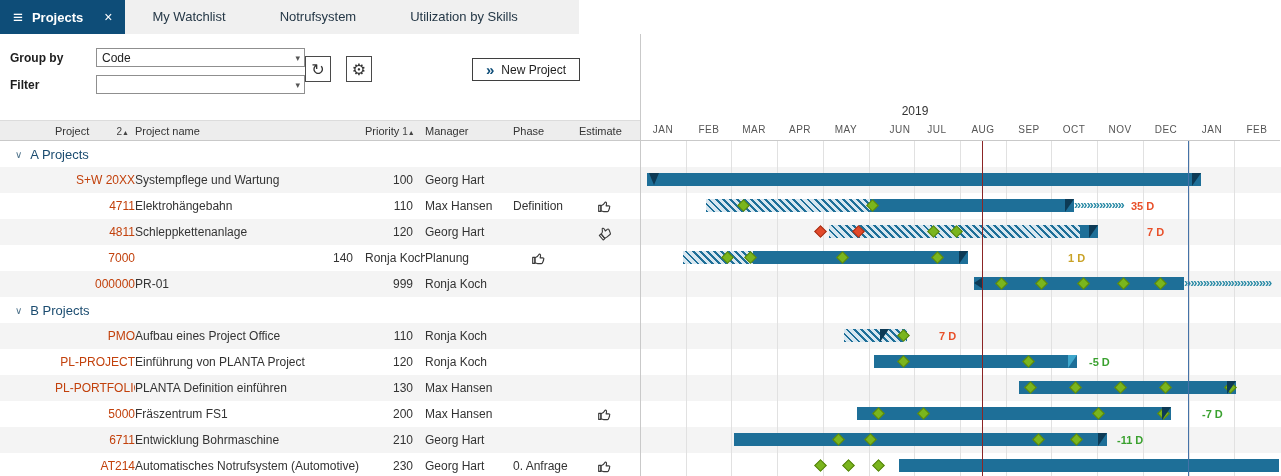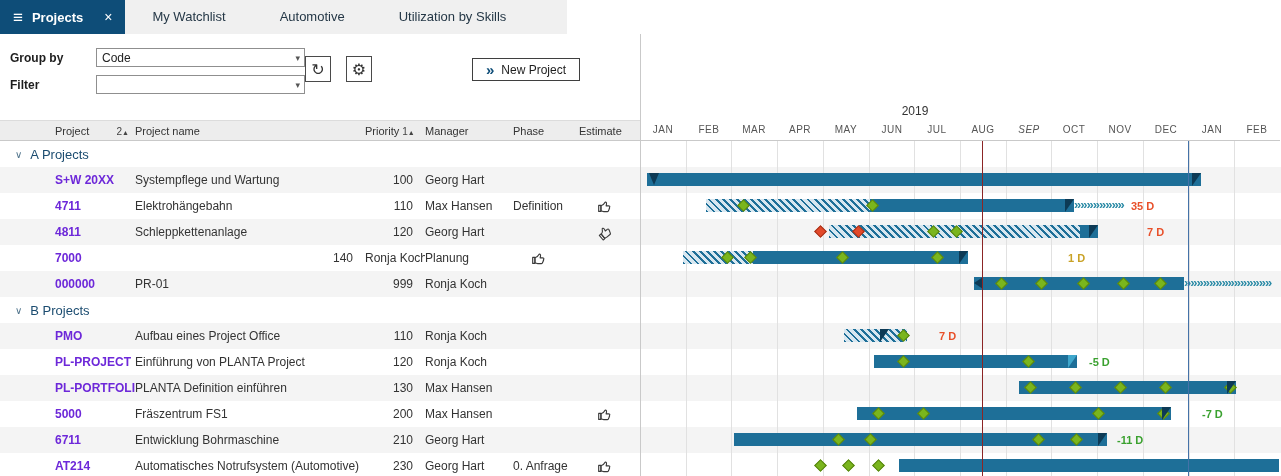--- a/index.html
+++ b/index.html
@@ -43,21 +43,21 @@
   .month{position:absolute;top:0;height:20px;line-height:20px;text-align:center;font-size:10px;color:#555;letter-spacing:.5px;}
 
   
   #rows{position:relative;background:#fff;}
   .row{height:26px;}
   .data-row{display:grid;grid-template-columns:55px 80px 230px 60px 88px 66px 61px 640px;align-items:center;font-size:12px;color:#333;}
   .data-row.odd{background:#f4f4f4;}
   .group-row{display:flex;align-items:center;gap:8px;padding-left:15px;font-size:13px;color:#1b4c70;background:#fff;}
   .gchev{color:#50748c;font-size:10px;}
   .cell{white-space:nowrap;overflow:hidden;}
-  .cell.code{font-weight:bold;color:#6d28d9;}
+  .cell.code{font-weight:normal;color:#c2410c;text-align:right;}
   .cell.prio{text-align:right;padding-right:12px;}
   .cell.est{display:flex;padding-left:18px;overflow:visible;align-items:center;}
   .est-hand{transform:rotate(-40deg);}
 
   .gantt-cell{position:relative;z-index:2;height:26px;}
   .seg{position:absolute;top:6px;height:13px;}
   .seg.solid{background:#1e6f98;}
   .seg.hatched{background:repeating-linear-gradient(45deg,#1e6f98 0,#1e6f98 2px,#d8e7f0 2px,#d8e7f0 5px);}
   .seg.arrows{color:#2a8aa5;font-weight:bold;font-size:13px;line-height:12px;letter-spacing:-1px;overflow:hidden;white-space:nowrap;background:none;}
   .ms{position:absolute;top:8px;width:9px;height:9px;transform:rotate(45deg);z-index:3;}
@@ -86,21 +86,21 @@
 <div class="app">
 
   <div class="tabbar">
     <div class="tabs-strip">
       <div class="tab-active">
         <span class="hamburger">≡</span>
         <span class="label">Projects</span>
         <span class="tab-close">×</span>
       </div>
       <div class="tab">My Watchlist</div>
-      <div class="tab">Automotive</div>
+      <div class="tab">Notrufsystem</div>
       <div class="tab">Utilization by Skills</div>
     </div>
   </div>
 
   <div class="toolbar">
     <span class="tb-label" id="gb-label">Group by</span>
     <div class="combo" id="gb-combo">
       <span>Code</span>
       <span class="arr">▾</span>
     </div>
@@ -145,24 +145,24 @@
       <div class="th">
           <span>Estimate</span>
         </div>
     </div>
     <div class="th-right" id="months">
         <div class="month" style="left: 0px; width: 46px;">JAN</div>
         <div class="month" style="left: 46px; width: 46px;">FEB</div>
         <div class="month" style="left: 91px; width: 46px;">MAR</div>
         <div class="month" style="left: 137px; width: 46px;">APR</div>
         <div class="month" style="left: 183px; width: 46px;">MAY</div>
-        <div class="month" style="left: 229px; width: 46px;">JUN</div>
+        <div class="month" style="left: 237px; width: 46px;">JUN</div>
         <div class="month" style="left: 274px; width: 46px;">JUL</div>
         <div class="month" style="left: 320px; width: 46px;">AUG</div>
-        <div class="month" style="left: 366px; width: 46px; font-style: italic;">SEP</div>
+        <div class="month" style="left: 366px; width: 46px;">SEP</div>
         <div class="month" style="left: 411px; width: 46px;">OCT</div>
         <div class="month" style="left: 457px; width: 46px;">NOV</div>
         <div class="month" style="left: 503px; width: 46px;">DEC</div>
         <div class="month" style="left: 549px; width: 46px;">JAN</div>
         <div class="month" style="left: 594px; width: 46px;">FEB</div>
       </div>
   </div>
 
   <div id="rows">
       <div class="row group-row">

